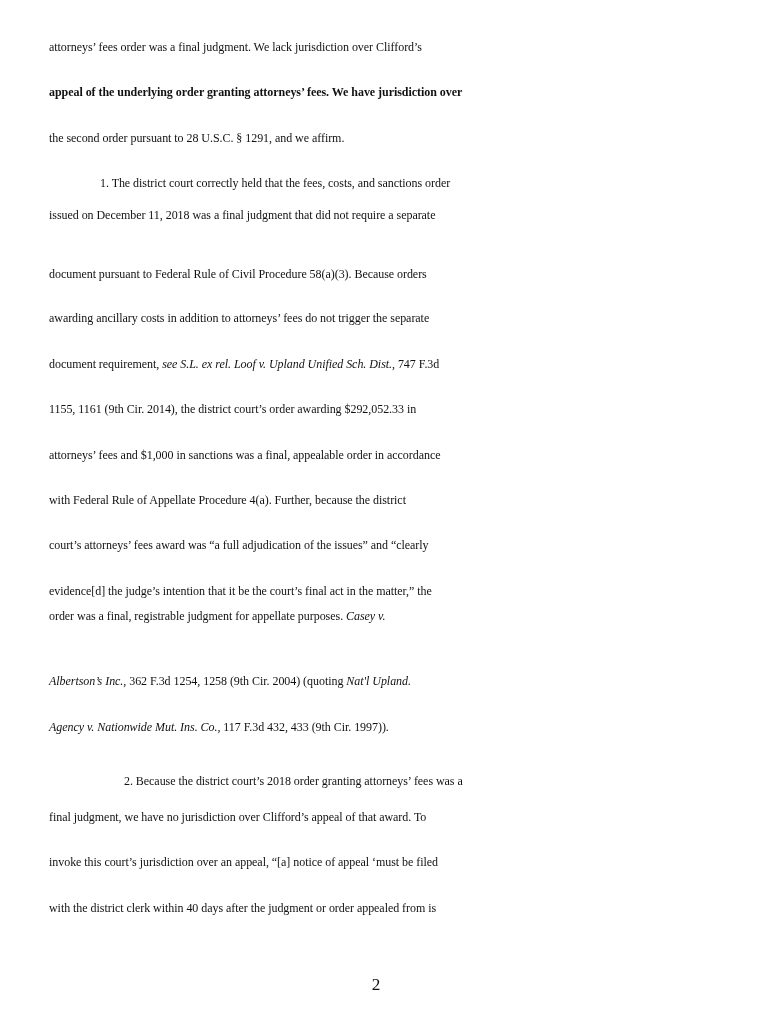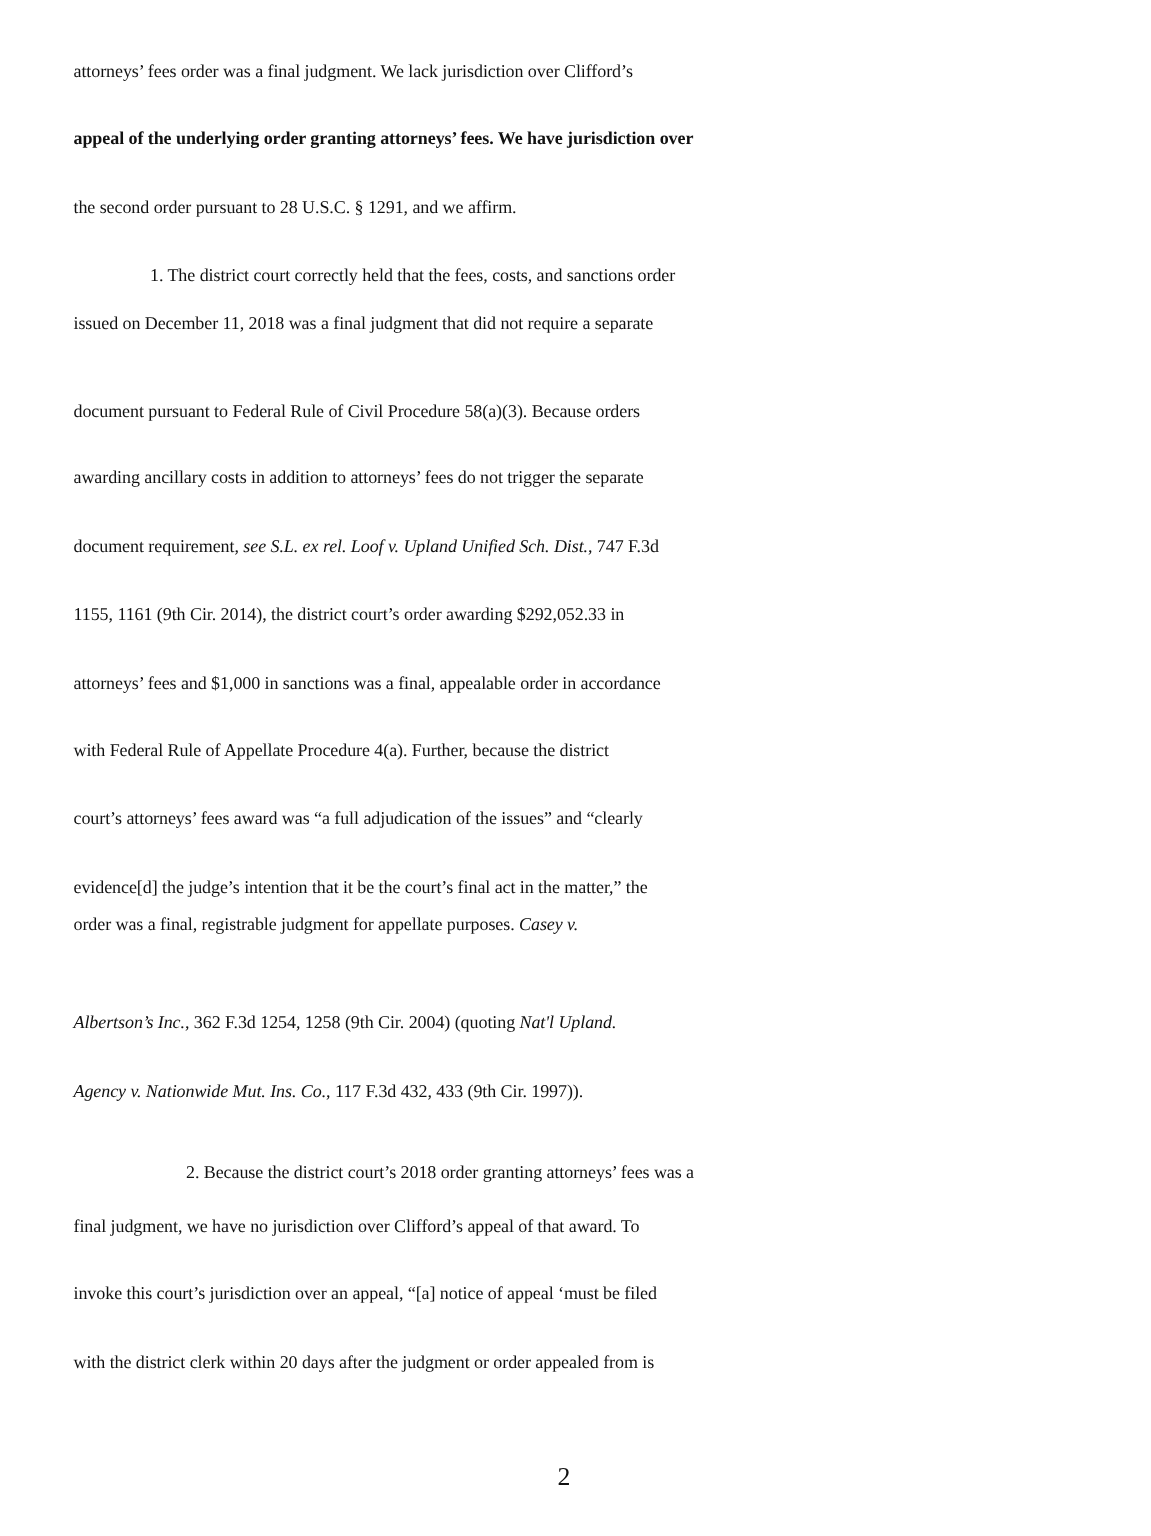--- a/index.html
+++ b/index.html
@@ -59,16 +59,16 @@
       <div class="line" style="top: 444.7px;"><span>attorneys’ fees and $1,000 in sanctions was a final, appealable order in accordance</span></div>
       <div class="line" style="top: 490px;"><span>with Federal Rule of Appellate Procedure 4(a).  Further, because the district</span></div>
       <div class="line" style="top: 535.3px;"><span>court’s attorneys’ fees award was “a full adjudication of the issues” and “clearly</span></div>
       <div class="line" style="top: 580.6px;"><span>evidence[d] the judge’s intention that it be the court’s final act in the matter,” the</span></div>
       <div class="line" style="top: 590px; margin-top: 16px;"><span>order was a final, registrable judgment for appellate purposes.  </span><i>Casey v.</i></div>
       <div class="line" style="top: 671.2px;"><i>Albertson’s Inc.</i><span>, 362 F.3d 1254, 1258 (9th Cir. 2004) (quoting </span><i>Nat'l Upland.</i></div>
       <div class="line" style="top: 716.5px;"><i>Agency v. Nationwide Mut. Ins. Co.</i><span>, 117 F.3d 432, 433 (9th Cir. 1997)).</span></div>
       <div class="line indent" style="top: 771px; margin-left: 24px;"><span>2.  Because the district court’s 2018 order granting attorneys’ fees was a</span></div>
       <div class="line" style="top: 807.1px;"><span>final judgment, we have no jurisdiction over Clifford’s appeal of that award.  To</span></div>
       <div class="line" style="top: 852.4px;"><span>invoke this court’s jurisdiction over an appeal, “[a] notice of appeal ‘must be filed</span></div>
-      <div class="line" style="top: 897.7px;"><span>with the district clerk within 20 days after the judgment or order appealed from is</span></div>
+      <div class="line" style="top: 897.7px;"><span>with the district clerk within 40 days after the judgment or order appealed from is</span></div>
     </div>
   <div class="page-number">2</div>
 </div>
 
 </body></html>

